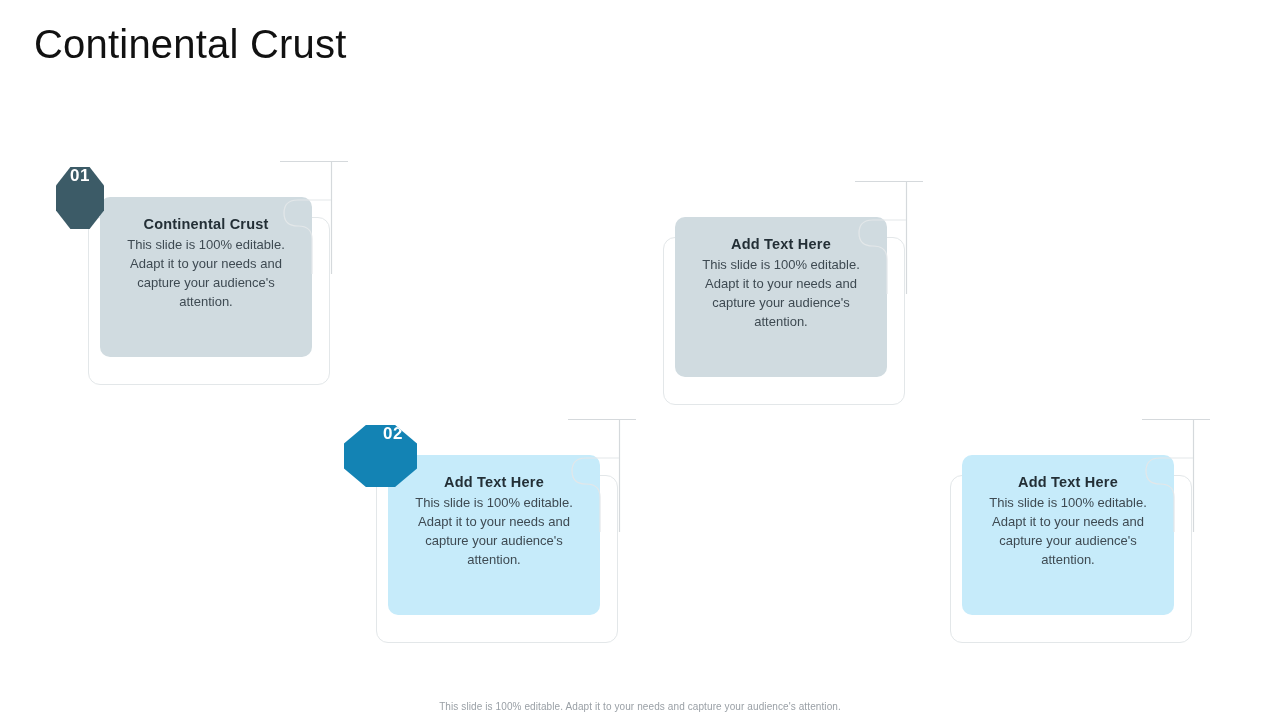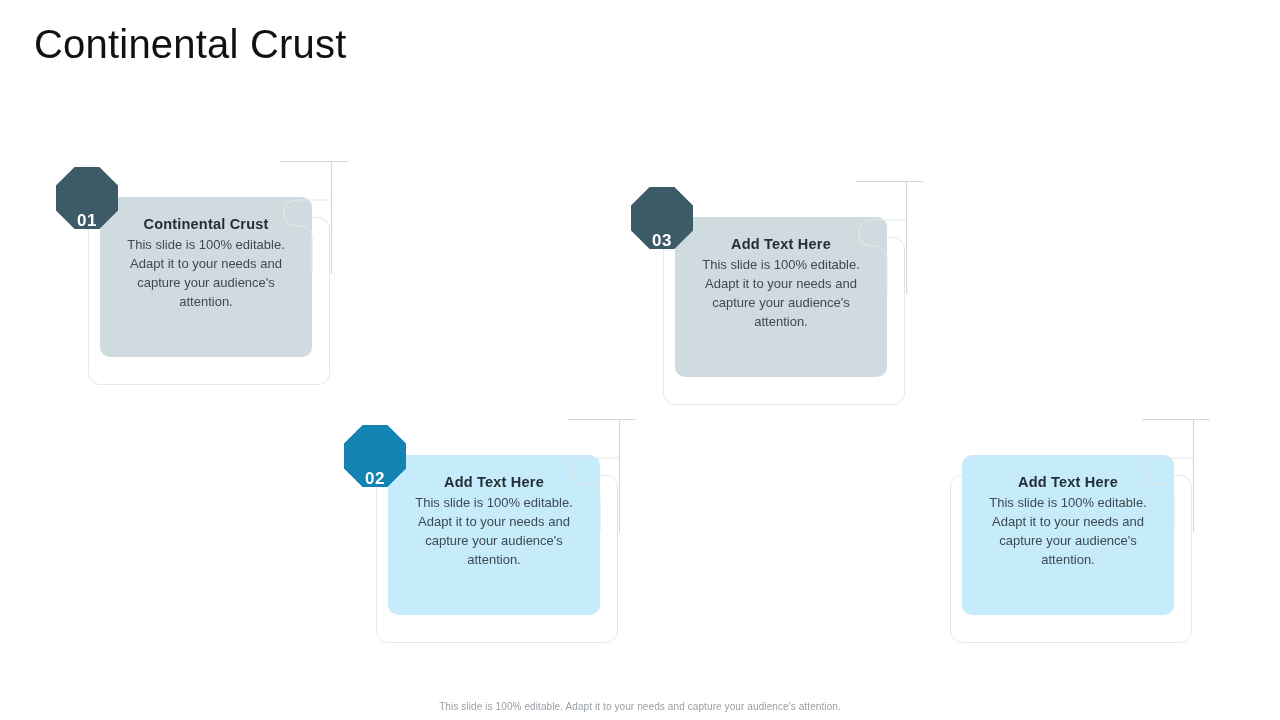--- a/index.html
+++ b/index.html
@@ -77,33 +77,33 @@
     line-height: 1.46;
     margin: 0;
     padding: 0 2px;
   }
 
   
   .badge {
     position: absolute;
     left: -44px;
     top: -30px;
-    width: 62px;
+    width: 48px;
     height: 62px;
     display: flex;
-    align-items: flex-end;
+    align-items: flex-start;
     justify-content: center;
     clip-path: polygon(
       30% 0%, 70% 0%, 100% 30%, 100% 70%,
       70% 100%, 30% 100%, 0% 70%, 0% 30%
     );
     z-index: 4;
   }
   .badge.tone-slate { background: #3c5b67; }
-  .badge.tone-cyan  { background: #1383b4; }
+  .badge.tone-cyan  { background: #1383b4; padding-left: 25px; }
   .badge-num {
     color: #ffffff;
     font-size: 17px;
     font-weight: bold;
     letter-spacing: 0.5px;
     line-height: 1;
   }
 
   
   .connector {
@@ -155,23 +155,20 @@
 <div class="card-block" style="left:663px; top:217px;">
   <div class="connector">
     <svg width="120" height="118" viewBox="0 0 120 118" fill="none">
       <line x1="6" y1="5.5" x2="74" y2="5.5" stroke="#d5d9dc" stroke-width="1.2"></line>
       <line x1="57.5" y1="6" x2="57.5" y2="118" stroke="#d5d9dc" stroke-width="1.2"></line>
       <path d="M57 44 L24 44 Q10 44 10 57 Q10 70 24 70 Q38 70 38 83 L38 118" stroke="#e3e7e9" stroke-width="1.2" fill="none"></path>
     </svg>
   </div>
   <div class="card-frame"></div>
   <div class="card-inner tone-slate">
-    <div class="badge tone-slate">
-      <span class="badge-num">03</span>
-    </div>
     <div class="card-title">Add Text Here</div>
     <div class="card-body">This slide is 100% editable. Adapt it to your needs and capture your audience's attention.</div>
   </div>
 </div>
 
 <div class="card-block" style="left:376px; top:455px;">
   <div class="connector">
     <svg width="120" height="118" viewBox="0 0 120 118" fill="none">
       <line x1="6" y1="5.5" x2="74" y2="5.5" stroke="#d5d9dc" stroke-width="1.2"></line>
       <line x1="57.5" y1="6" x2="57.5" y2="118" stroke="#d5d9dc" stroke-width="1.2"></line>

